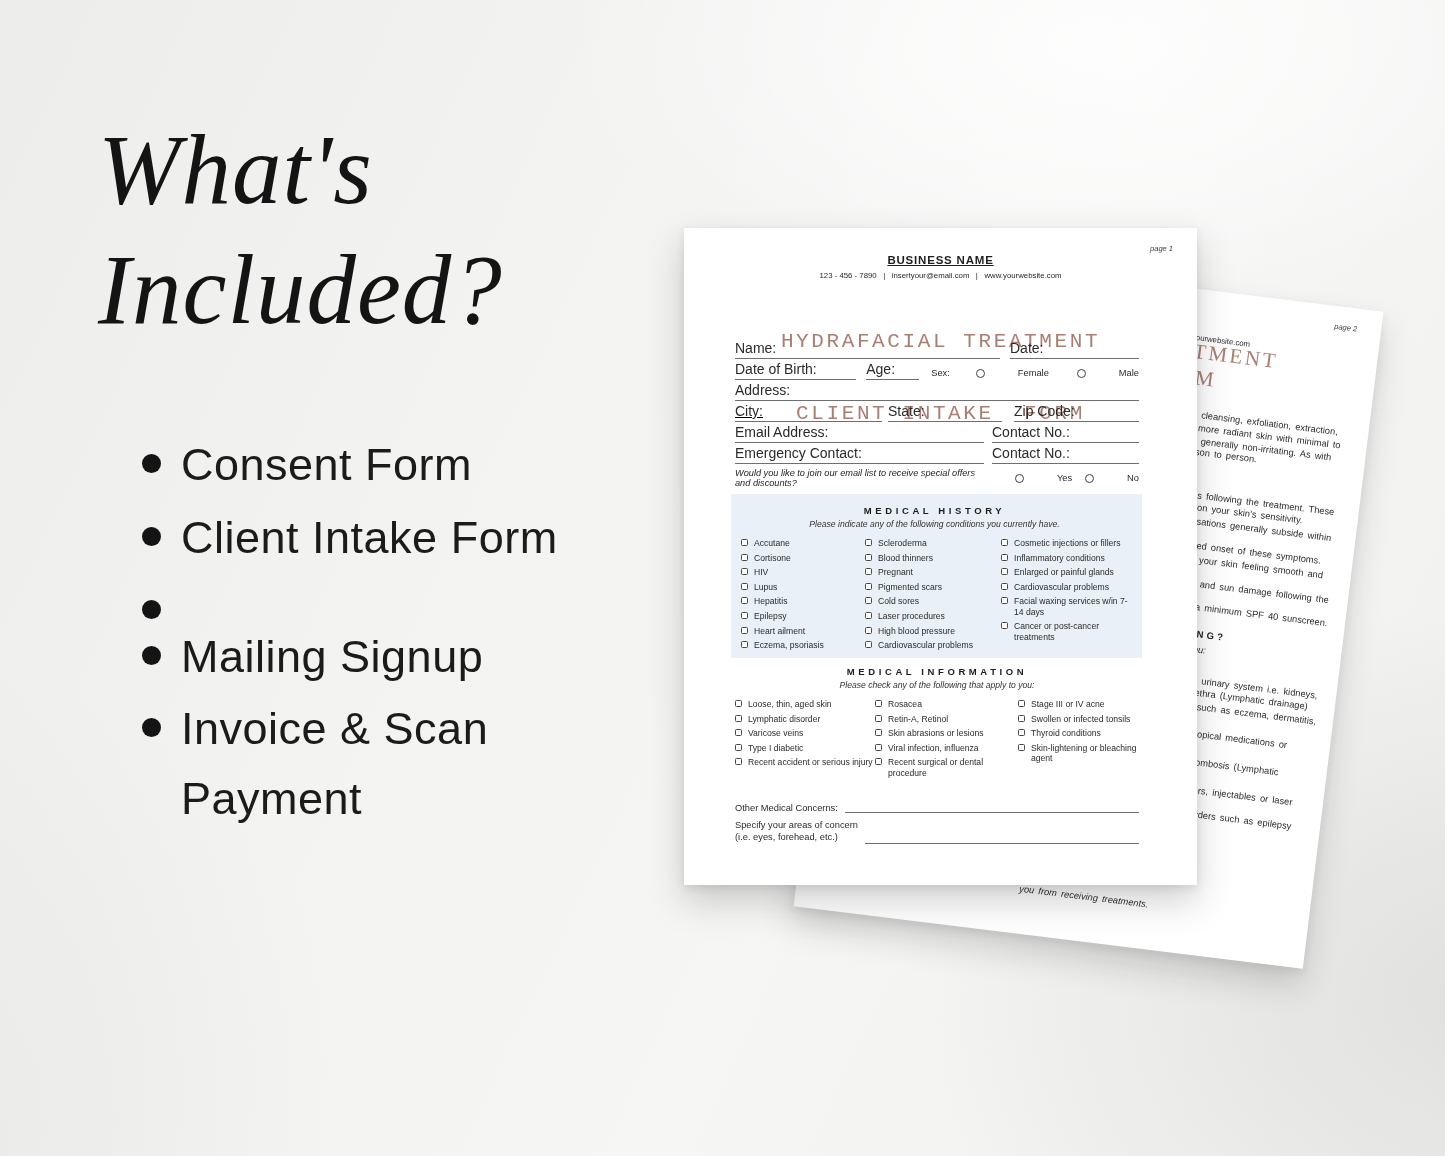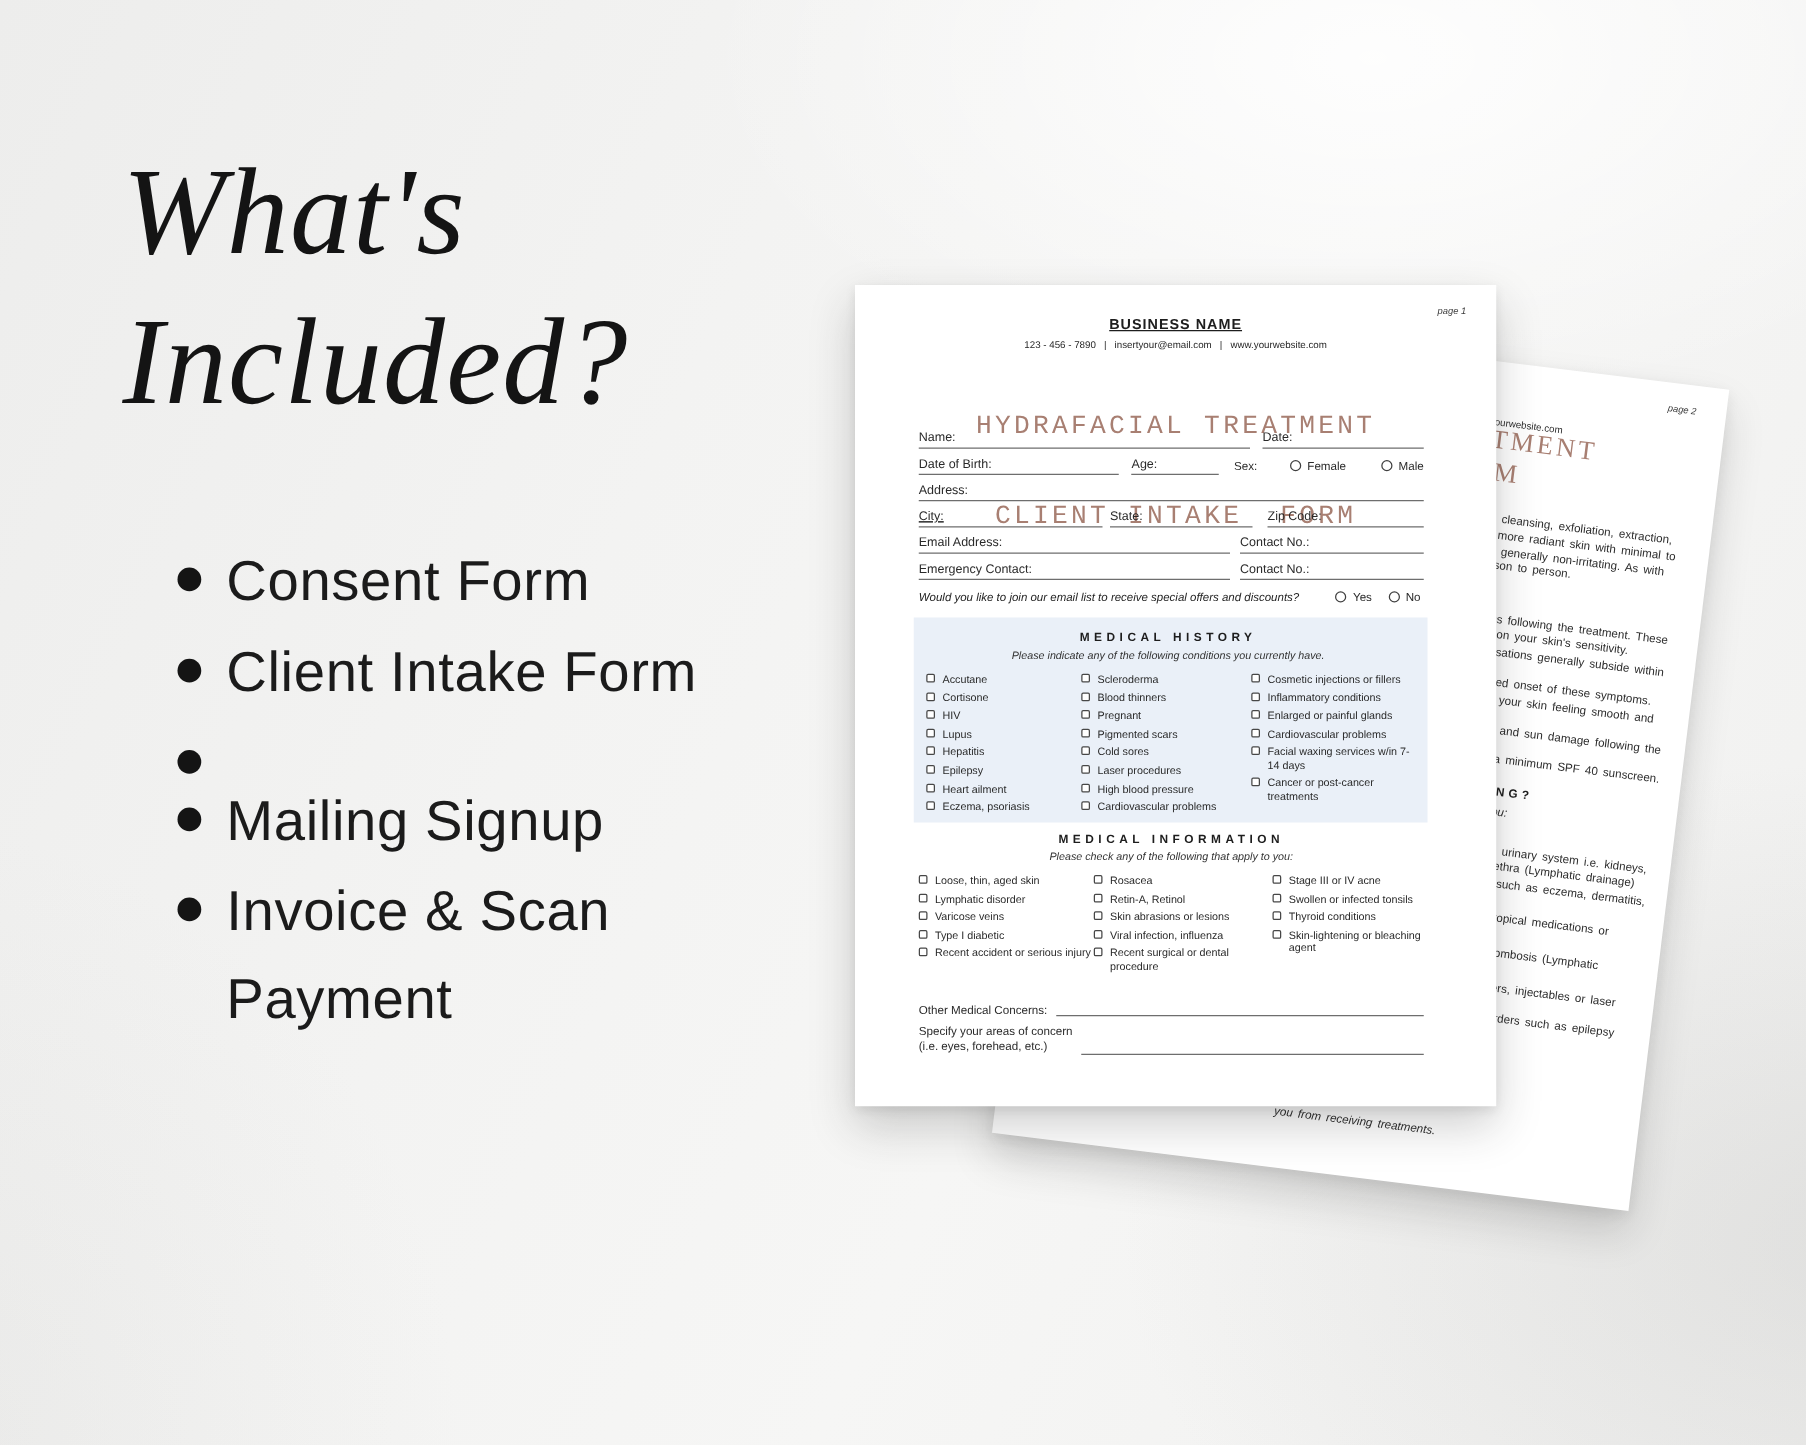--- a/index.html
+++ b/index.html
@@ -45,37 +45,37 @@
   .p1-contact{position:absolute;top:43px;left:0;right:0;text-align:center;
     font-size:7.8px;color:#272727;white-space:pre;}
   .p1-title{position:absolute;top:54px;left:0;right:0;text-align:center;
     font-family:Liberation Mono, monospace;color:var(--accent);
     font-size:21px;line-height:24px;letter-spacing:2.6px;white-space:pre;}
 
   
   .p1-fields{position:absolute;top:117px;left:51px;right:58px;}
   .frow{display:flex;height:14px;margin-bottom:7px;}
   .seg{display:flex;align-items:flex-end;border-bottom:1px solid var(--line);}
-  .seg .lbl{font-size:10px;color:var(--ink);white-space:nowrap;padding-bottom:2px;}
+  .seg .lbl{font-size:14px;color:var(--ink);white-space:nowrap;padding-bottom:2px;}
   .noline{border-bottom:none;}
   .w-name{width:265px;margin-right:10px;}
   .w-date{flex:1;}
   .w-dob{width:174px;margin-right:10px;}
   .w-age{width:76px;margin-right:12px;}
   .w-sex{flex:1;align-items:center;}
   .w-full{flex:1;}
   .w-city{width:147px;margin-right:6px;text-decoration:underline;}
   .w-state{width:114px;margin-right:12px;}
   .w-zip{flex:1;}
   .w-email{width:249px;margin-right:8px;}
   .w-contact{flex:1;}
   .radio{width:9px;height:9px;border:1.2px solid #3f3f3f;border-radius:50%;background:#fff;flex:none;margin-right:5px;}
   .rlab{font-size:9.3px;color:var(--ink);}
   .sexlbl{font-size:9.3px;color:var(--ink);margin-right:26px;}
-  .rgroup{display:flex;align-items:flex-start;}
+  .rgroup{display:flex;align-items:flex-end;gap:28px;}
   .q-row{display:flex;align-items:center;margin-top:4px;height:13px;}
   .q-text{font-size:9.2px;font-style:italic;color:#242424;}
   .q-row .rgroup{margin-left:29px;}
   .q-row .rgroup + .rgroup{margin-left:13px;}
 
   
   .mh-panel{position:absolute;top:266px;left:47px;width:411px;height:164px;
     background:var(--panel);padding:11px 14px 0 10px;}
   .sec-head{text-align:center;font-size:9.5px;font-weight:bold;letter-spacing:3.6px;color:#1d1d1d;}
   .sec-sub{text-align:center;font-size:8.6px;font-style:italic;color:#333;margin-top:3px;}

